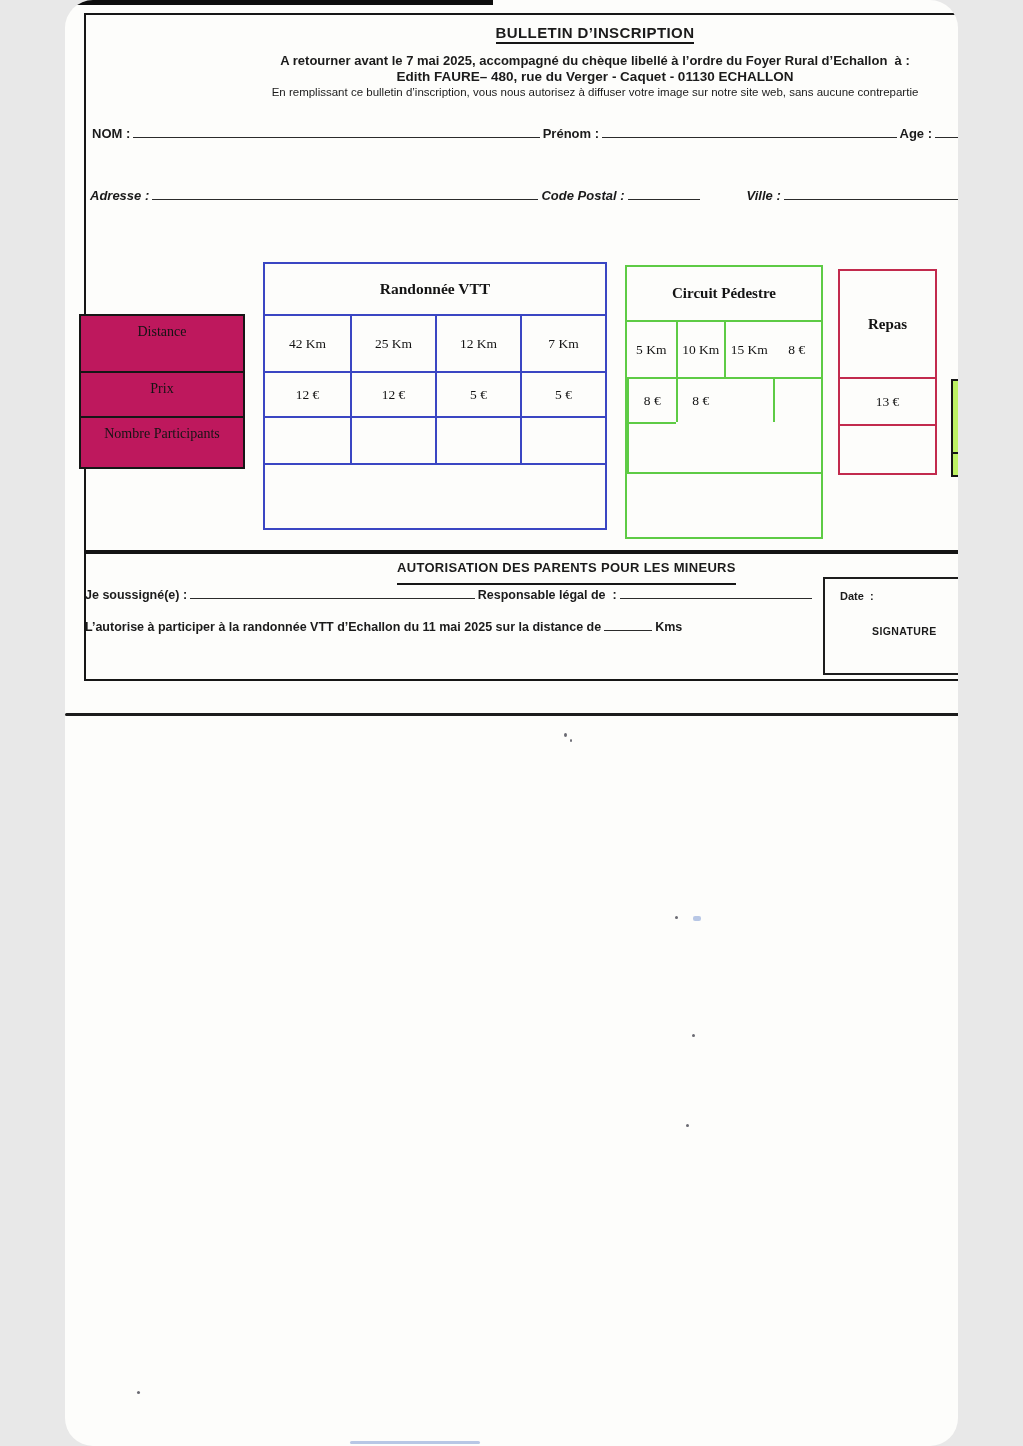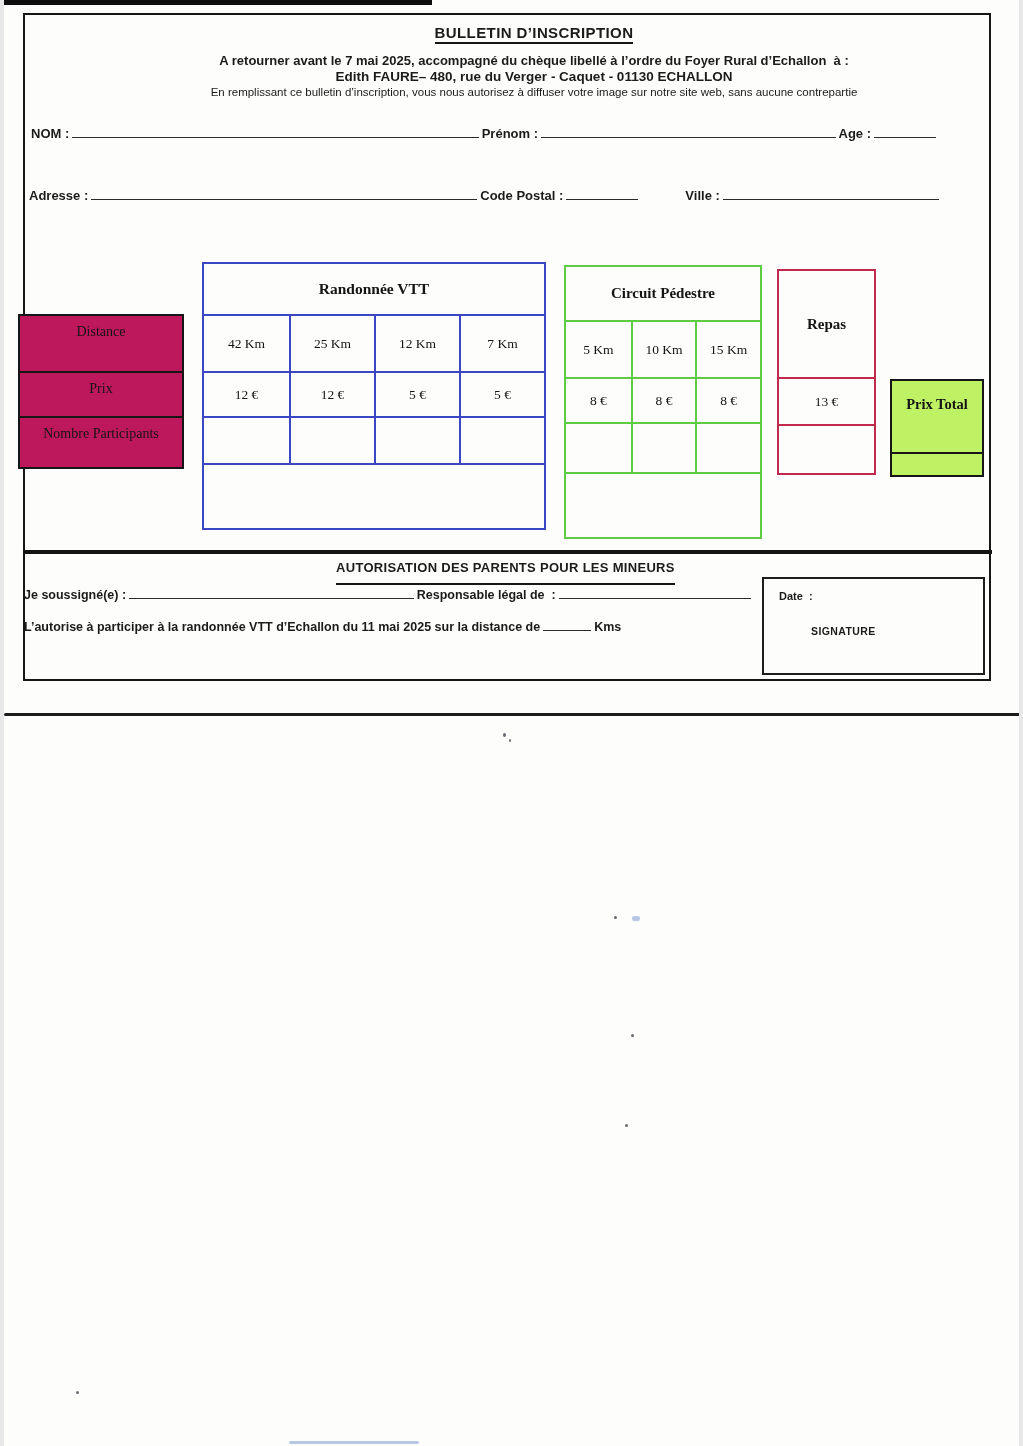--- a/index.html
+++ b/index.html
@@ -1,19 +1,19 @@
 <!DOCTYPE html>
 <html><head>
 <meta charset="utf-8">
 <style>
   html,body{margin:0;padding:0;background:#e8e8e8;}
   #sheet{
-    position:relative;width:1015px;height:1446px;margin:0 auto;
+    position:relative;width:893px;height:1446px;margin:0 auto;
     background:#fdfdfb;overflow:hidden;
-    font-family:"Liberation Sans",sans-serif;color:#1b1b1b;
+    font-family:"Liberation Sans",sans-serif;color:#1b1b1b;border-radius:28px;
   }
   .abs{position:absolute;}
 
   
   .artifact-top{left:0;top:0;width:428px;height:5px;background:#0d0d0d;}
   .page-edge-line{left:0;top:713px;width:1023px;height:3px;background:#1c1c1c;border-radius:2px;}
   .speck{border-radius:50%;background:#6a6a72;}
   .smudge-blue{background:#7f9bd4;opacity:.55;border-radius:2px;}
 
   
@@ -45,21 +45,21 @@
     font-family:"Liberation Serif",serif;font-weight:700;font-size:15.5px;}
   .span-all{grid-column:1/-1;}
 
   .lbl-col{left:14px;top:314px;width:162px;height:151px;border:2px solid #161616;
     grid-template-rows:55px 45px 1fr;background:#be185d;}
   .lblcell{align-items:flex-start;padding-top:8px;font-size:14px;}
 
   .vtt-tbl{left:198px;top:262px;width:340px;height:264px;border:2px solid var(--bc);
     grid-template-columns:repeat(4,1fr);grid-template-rows:50px 57px 45px 47px 1fr;}
   .ped-tbl{left:560px;top:265px;width:194px;height:270px;border:2px solid var(--bc);
-    grid-template-columns:repeat(3,1fr);grid-template-rows:53px 57px 45px 50px 1fr;}
+    grid-template-columns:repeat(4,1fr);grid-template-rows:53px 57px 45px 50px 1fr;}
   .ped-tbl .tbl-title{font-size:15px;}
   .repas-tbl{left:773px;top:269px;width:95px;height:202px;border:2px solid var(--bc);
     grid-template-columns:1fr;grid-template-rows:106px 47px 1fr;}
   .repas-tbl .tbl-title{font-size:15px;}
   .ptotal{left:886px;top:379px;width:90px;height:94px;border:2.5px solid #161616;
     grid-template-columns:1fr;grid-template-rows:46px 1fr;background:#bef264;gap:25px;}
   .ptotal .tbl-title{font-size:14.5px;}
 
   
   .auth-title{left:332px;top:560px;font-size:13px;font-weight:700;letter-spacing:.3px;
@@ -88,21 +88,21 @@
 
   <div class="frow" style="left:27px;top:126px;width:908px;">
     <span class="lab lab-strong">NOM :</span>
     <div class="fline fl-g1"></div>
     <span class="lab">Prénom :</span>
     <div class="fline fl-g2"></div>
     <span class="lab">Age :</span>
     <div class="fline fl-age"></div>
   </div>
 
-  <div class="frow" style="left:25px;top:188px;width:913px;">
+  <div class="frow" style="left:25px;top:188px;width:913px;font-style:italic;">
     <span class="lab">Adresse :</span>
     <div class="fline fl-g2"></div>
     <span class="lab">Code Postal :</span>
     <div class="fline fl-cp"></div>
     <div class="sp-ville"></div>
     <span class="lab">Ville :</span>
     <div class="fline fl-g4"></div>
   </div>
 
   <div class="tbl lbl-col">

